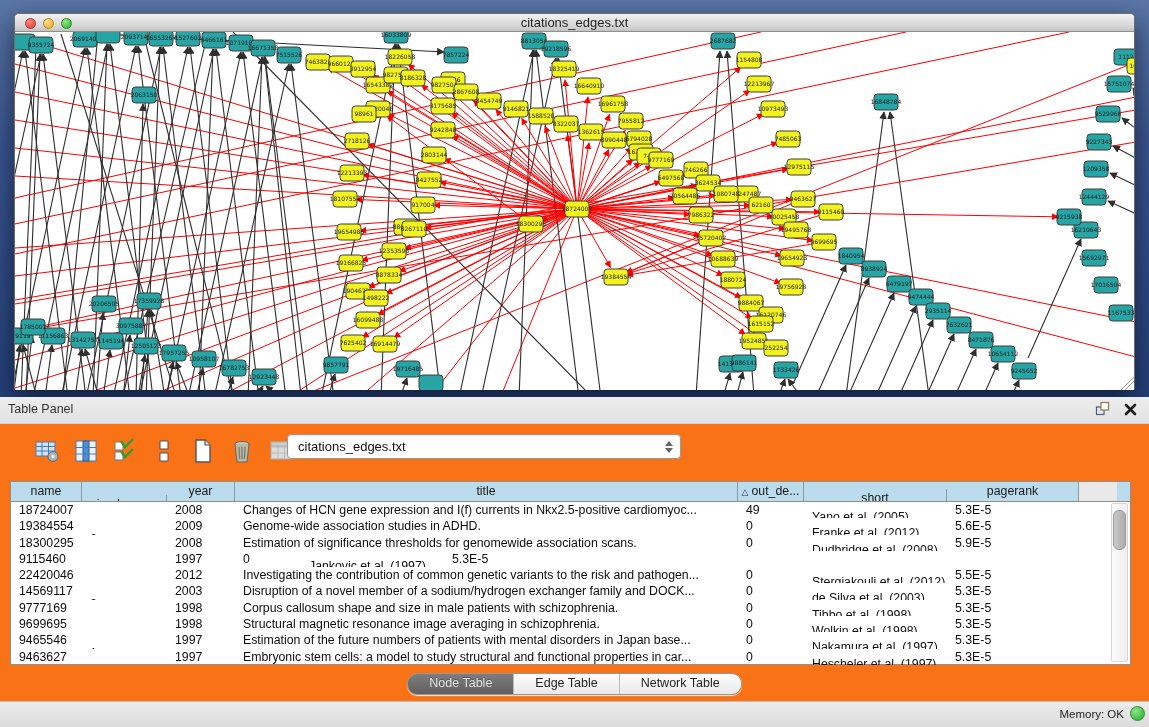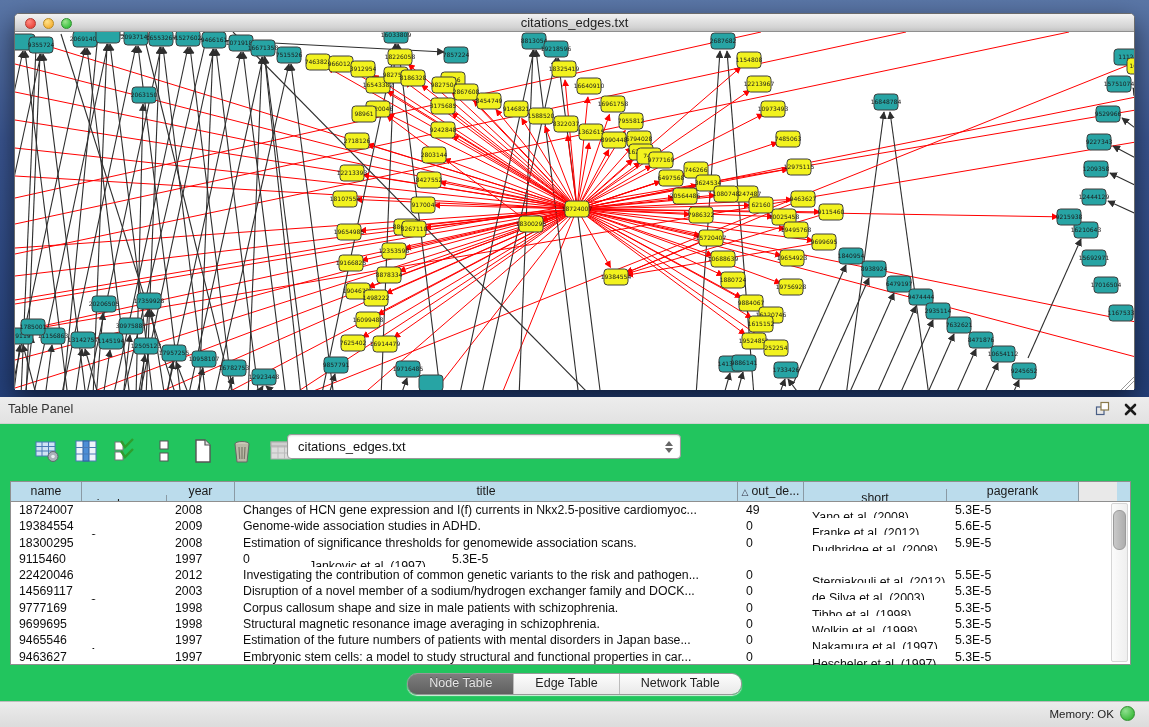--- a/index.html
+++ b/index.html
@@ -34,21 +34,21 @@
   .light.red{background:radial-gradient(circle at 35% 30%,#ff8a80,#ec4c42 70%);border:1px solid #b03a30;}
   .light.yellow{background:radial-gradient(circle at 35% 30%,#ffe28a,#f6b53c 70%);border:1px solid #b98a22;}
   .light.green{background:radial-gradient(circle at 35% 30%,#9de48e,#3fc343 70%);border:1px solid #2f8f2f;}
   .net-canvas{
     position:absolute;left:0;top:18px;width:1119px;height:358px;background:#fff;overflow:hidden;
   }
   .net-canvas svg{display:block;}
   
   .table-panel{
     position:absolute;left:0;top:397px;width:1149px;height:330px;
-    background:#22c55e;
+    background:#f97316;
   }
   .panel-header{
     position:relative;height:26px;border-bottom:1px solid #d2d2d2;
     background:linear-gradient(180deg,#ededed,#e2e2e2);
   }
   .panel-title{position:absolute;left:8px;top:5px;font-size:12.5px;color:#333;}
   .panel-icons{position:absolute;right:12px;top:4px;display:flex;gap:14px;align-items:center;}
   .toolbar{position:relative;height:52px;}
   .tool-icons{position:absolute;left:34px;top:14px;display:flex;gap:13px;align-items:center;}
   .tool-btn{width:26px;height:26px;display:flex;align-items:center;justify-content:center;cursor:default;}
@@ -99,21 +99,21 @@
     padding:0 21px;font-size:12.5px;line-height:19px;color:#222;
     background:linear-gradient(180deg,#fdfdfd,#e9e9e9);border-right:1px solid #bcbcbc;
   }
   .tab:last-child{border-right:none;}
   .tab.selected{background:linear-gradient(180deg,#7d7d7d,#5f5f5f);color:#e6e6e6;text-shadow:0 -1px 0 rgba(0,0,0,.3);}
   
   .statusbar{
     position:absolute;left:0;bottom:0;width:100%;height:25px;
     background:linear-gradient(180deg,#ececec,#dcdcdc);border-top:1px solid #bdbdbd;
   }
-  .status-right{position:absolute;right:14px;top:4px;display:flex;align-items:center;gap:6px;}
+  .status-right{position:absolute;right:4px;top:4px;display:flex;align-items:center;gap:6px;}
   .memory-label{font-size:11.5px;color:#222;}
   .memory-dot{width:15px;height:15px;border-radius:50%;
     background:radial-gradient(circle at 35% 30%,#8fe08f,#3dbb3d 75%);border:1px solid #2e8f2e;box-sizing:border-box;}
 </style>
 </head>
 <body>
 
 <div class="net-frame">
   <div class="net-window">
     <div class="titlebar">
@@ -695,21 +695,21 @@
         <div class="th c6"><span>pagerank</span></div>
         <div class="th c7"></div>
       </div>
     <div class="tbody" id="tbody">
         <div class="tr">
           <div class="td c0">18724007</div>
           <div class="td c1">1</div>
           <div class="td c2">2008</div>
           <div class="td c3">Changes of HCN gene expression and I(f) currents in Nkx2.5-positive cardiomyoc...</div>
           <div class="td c4">49</div>
-          <div class="td c5">Yano et al. (2008)</div>
+          <div class="td c5">Yano et al. (2005)</div>
           <div class="td c6">5.3E-5</div>
         </div>
         <div class="tr">
           <div class="td c0">19384554</div>
           <div class="td c1">6</div>
           <div class="td c2">2009</div>
           <div class="td c3">Genome-wide association studies in ADHD.</div>
           <div class="td c4">0</div>
           <div class="td c5">Franke et al. (2012)</div>
           <div class="td c6">5.6E-5</div>

